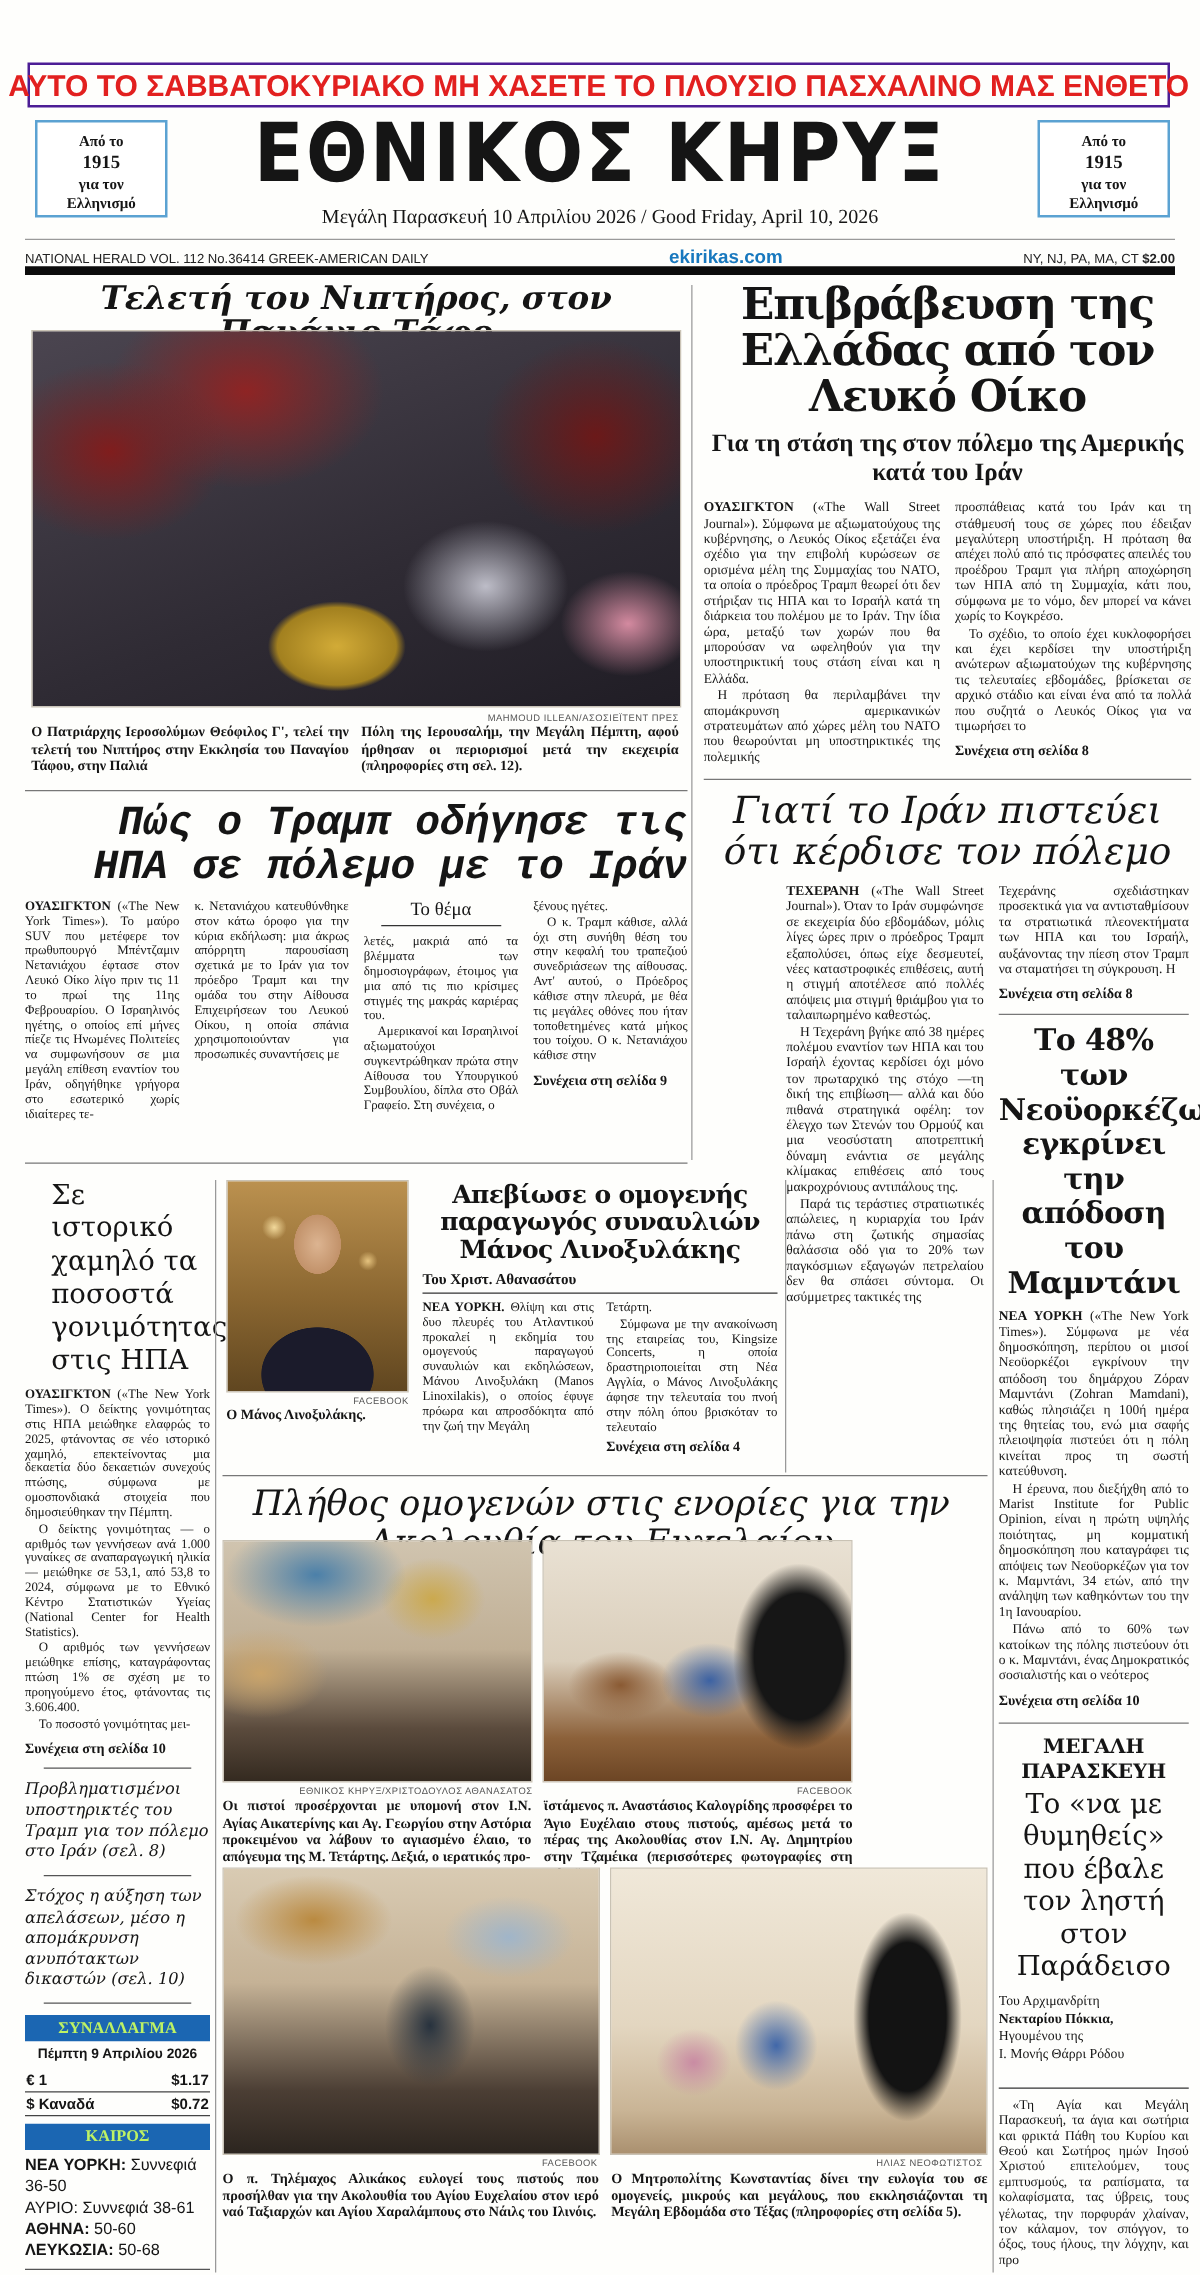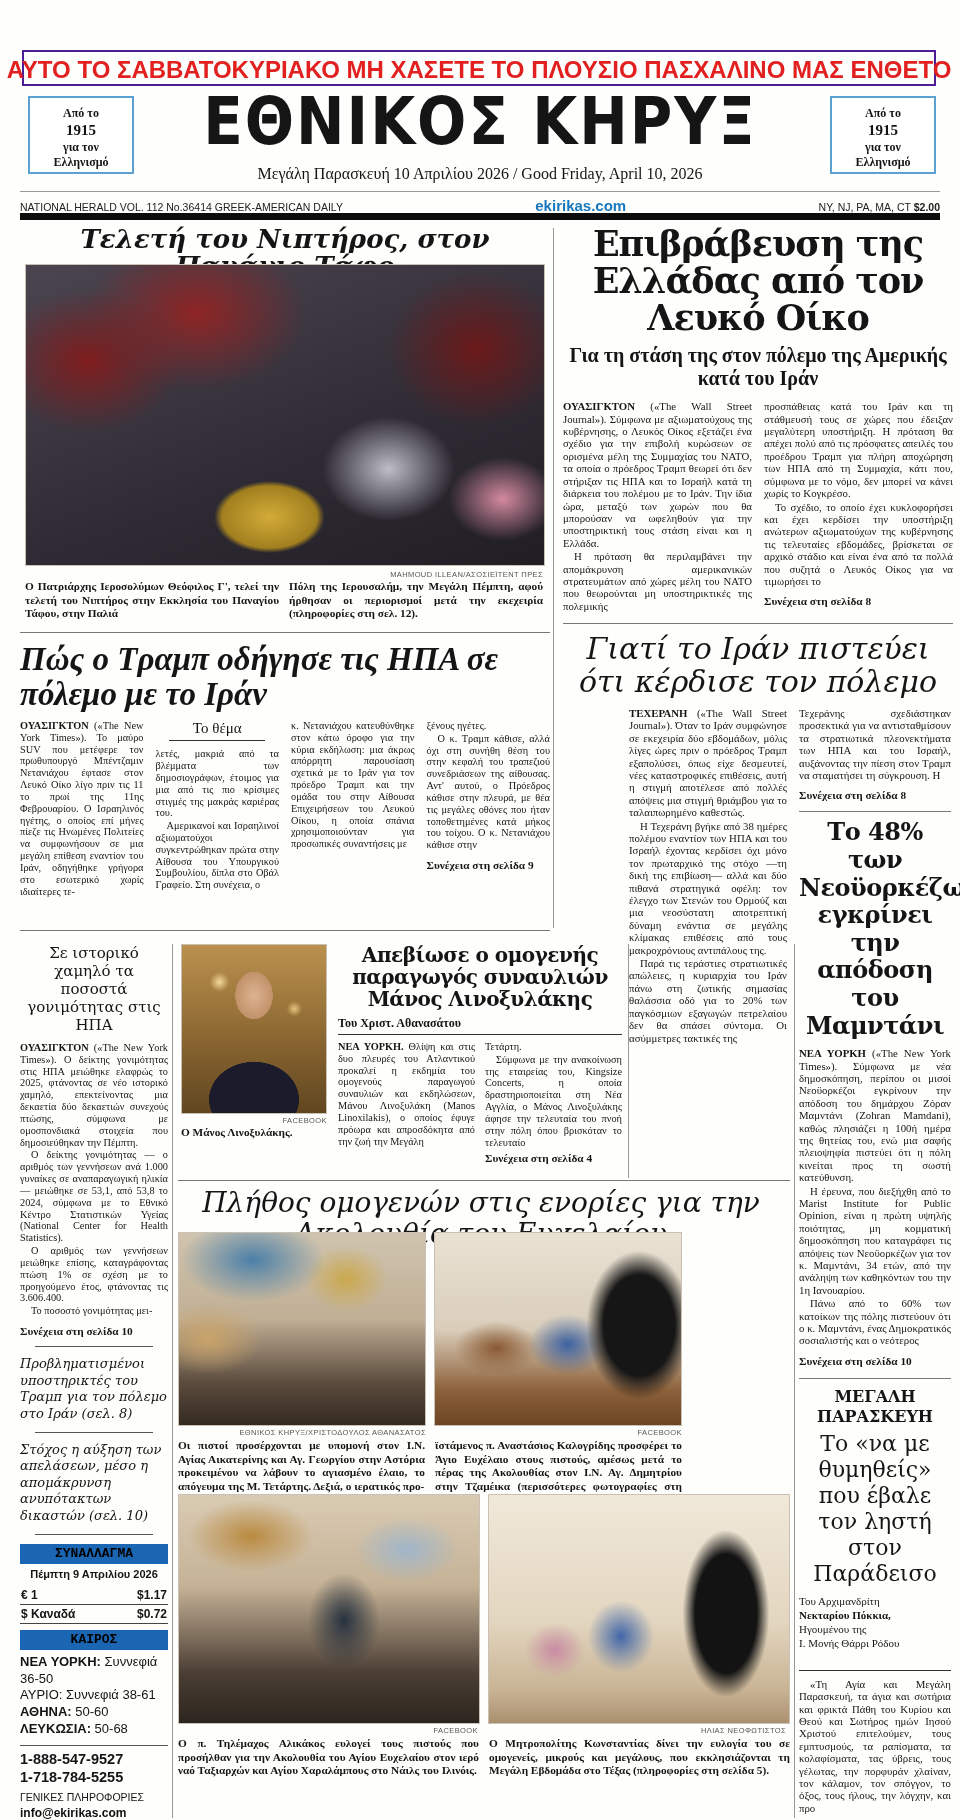--- a/index.html
+++ b/index.html
@@ -33,26 +33,26 @@
   .vr { width:0; border-left:1px solid #999; }
 
   
   .h-nip  { font-family:"DejaVu Serif",serif; font-style:italic; font-weight:bold;
             font-size:26px; text-align:center; line-height:1.05; }
   .h-big  { font-family:"DejaVu Serif",serif; font-weight:bold; font-size:35px;
             text-align:center; line-height:1.05; letter-spacing:-1px; }
   .h-sub  { font-weight:bold; font-size:20px; text-align:center; line-height:1.15; margin:8px 0 10px; }
   .h-ital { font-family:"DejaVu Serif",serif; font-style:italic; font-size:30px;
             text-align:center; line-height:1.08; }
-  .h-trump{ font-family:Liberation Serif, serif; font-style:italic; font-weight:bold;
-            font-size:33px; text-align:left; line-height:1.06; margin-bottom:8px; }
+  .h-trump{ font-family:Liberation Mono, monospace; font-style:italic; font-weight:bold;
+            font-size:33px; text-align:right; line-height:1.06; margin-bottom:8px; }
   .h-mam  { font-family:"DejaVu Serif",serif; font-weight:bold; font-size:24px;
             text-align:center; line-height:1.15; margin:6px 0 8px; letter-spacing:-0.5px; }
-  .h-fert { font-family:"DejaVu Serif",serif; font-size:15px; text-align:center;
-            line-height:1.2; margin-bottom:8px; }
+  .h-fert { font-family:"DejaVu Serif",serif; font-size:22px; text-align:left;
+            line-height:1.2; margin-bottom:8px;margin-left:21px; }
   .h-obit { font-family:"DejaVu Serif",serif; font-weight:bold; font-size:20px;
             text-align:center; line-height:1.1; margin-bottom:6px; letter-spacing:-0.5px; }
   .h-euch { font-family:"DejaVu Serif",serif; font-style:italic; font-size:28px;
             text-align:center; line-height:1.1; }
   .h-gf   { font-family:"DejaVu Serif",serif; font-size:22px; text-align:center; line-height:1.18; }
   .eyebrow{ font-family:"DejaVu Serif",serif; font-weight:bold; font-size:16px;
             text-align:center; line-height:1.25; margin-bottom:4px; }
 
   
   .bt { font-size:10.8px; line-height:1.15; text-align:justify; }
@@ -104,21 +104,21 @@
       linear-gradient(180deg, #f0e8d9 0%, #e3d6c0 55%, #c9b495 85%, #aa906f 100%); }
 
   .credit { font-family:"Liberation Sans",sans-serif; font-size:7.5px; color:#555;
             text-align:right; letter-spacing:0.4px; margin-top:2px; }
   .caption { font-weight:bold; font-size:11.3px; line-height:1.2; text-align:justify; }
 
   
   .teaser { font-family:"DejaVu Serif",serif; font-style:italic; font-size:13px;
             line-height:1.28; }
   .hr-short { border-top:1px solid #555; width:80%; margin:9px auto; }
-  .boxhead { background:#1b66b2; color:#000000; font-family:Liberation Mono, monospace;
+  .boxhead { background:#1b66b2; color:#bef264; font-family:Liberation Serif, serif;
              font-weight:bold; font-size:13px; text-align:center; padding:2px 0 3px; }
   .fxdate { font-family:"Liberation Sans",sans-serif; font-weight:bold; font-size:11px;
             text-align:center; margin:4px 0 6px; }
   .fxrow { display:flex; justify-content:space-between; font-family:"Liberation Sans",sans-serif;
            font-weight:bold; font-size:12px; padding:2px 1px; border-bottom:1px solid #444; }
   .fxrow:first-of-type { border-top:1px solid #444; }
   .wline { font-family:"Liberation Sans",sans-serif; font-size:13px; line-height:1.3; }
   .wline .wl { font-weight:bold; }
   .wline.nb .wl { font-weight:normal; }
   .phone { font-family:"Liberation Sans",sans-serif; font-weight:bold; font-size:14.5px; line-height:1.2; }
@@ -226,26 +226,26 @@
     </div>
 
     <div class="abs hr" style="left:20px; top:410px; width:530px;"></div>
     <div class="abs" style="left:20px; top:420px; width:530px;">
       <div class="h-trump">Πώς ο Τραμπ οδήγησε τις ΗΠΑ σε πόλεμο με το Ιράν</div>
       <div class="cols bt sm">
         <div class="col">
           <p><span class="lead">ΟΥΑΣΙΓΚΤΟΝ</span><span> («The New York Times»). Το μαύρο SUV που μετέφερε τον πρωθυπουργό Μπέντζαμιν Νετανιάχου έφτασε στον Λευκό Οίκο λίγο πριν τις 11 το πρωί της 11ης Φεβρουαρίου. Ο Ισραηλινός ηγέτης, ο οποίος επί μήνες πίεζε τις Ηνωμένες Πολιτείες να συμφωνήσουν σε μια μεγάλη επίθεση εναντίον του Ιράν, οδηγήθηκε γρήγορα στο εσωτερικό χωρίς ιδιαίτερες τε-</span></p>
         </div>
         <div class="col">
+          <p>κ. Νετανιάχου κατευθύνθηκε στον κάτω όροφο για την κύρια εκδήλωση: μια άκρως απόρρητη παρουσίαση σχετικά με το Ιράν για τον πρόεδρο Τραμπ και την ομάδα του στην Αίθουσα Επιχειρήσεων του Λευκού Οίκου, η οποία σπάνια χρησιμοποιούνταν για προσωπικές συναντήσεις με</p>
+        </div>
+        <div class="col">
           <div class="kicker">Το θέμα</div>
           <p>λετές, μακριά από τα βλέμματα των δημοσιογράφων, έτοιμος για μια από τις πιο κρίσιμες στιγμές της μακράς καριέρας του.</p>
           <p class="ind">Αμερικανοί και Ισραηλινοί αξιωματούχοι συγκεντρώθηκαν πρώτα στην Αίθουσα του Υπουργικού Συμβουλίου, δίπλα στο Οβάλ Γραφείο. Στη συνέχεια, ο</p>
-        </div>
-        <div class="col">
-          <p>κ. Νετανιάχου κατευθύνθηκε στον κάτω όροφο για την κύρια εκδήλωση: μια άκρως απόρρητη παρουσίαση σχετικά με το Ιράν για τον πρόεδρο Τραμπ και την ομάδα του στην Αίθουσα Επιχειρήσεων του Λευκού Οίκου, η οποία σπάνια χρησιμοποιούνταν για προσωπικές συναντήσεις με</p>
         </div>
         <div class="col">
           <p>ξένους ηγέτες.</p>
           <p class="ind">Ο κ. Τραμπ κάθισε, αλλά όχι στη συνήθη θέση του στην κεφαλή του τραπεζιού συνεδριάσεων της αίθουσας. Αντ' αυτού, ο Πρόεδρος κάθισε στην πλευρά, με θέα τις μεγάλες οθόνες που ήταν τοποθετημένες κατά μήκος του τοίχου. Ο κ. Νετανιάχου κάθισε στην</p>
           <div class="cont">Συνέχεια στη σελίδα 9</div>
         </div>
       </div>
     </div>
     <div class="abs hr" style="left:20px; top:708px; width:530px;"></div>
 

